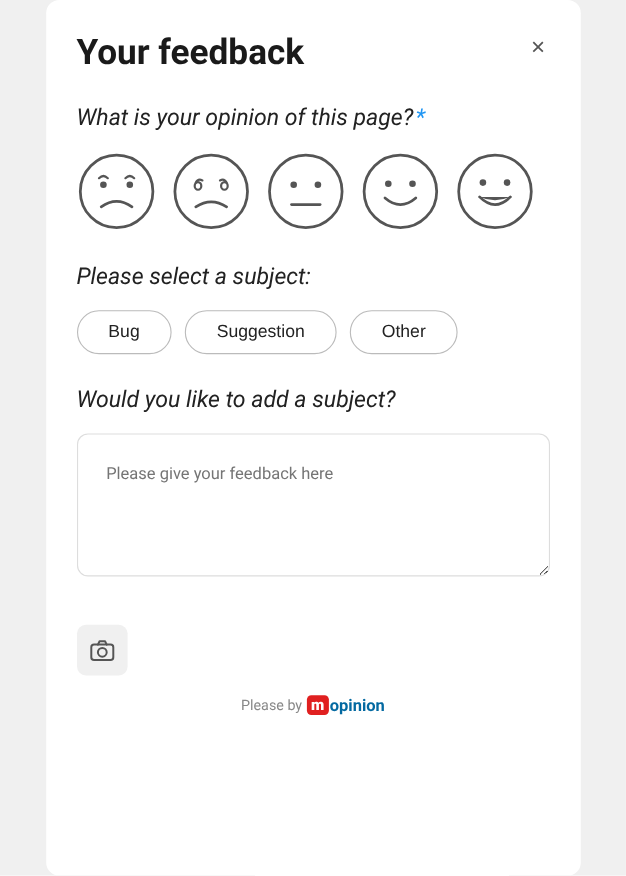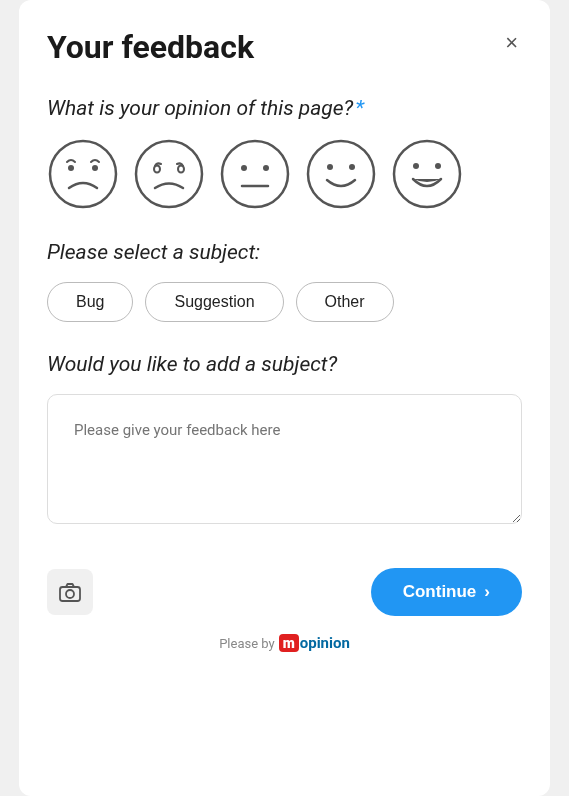--- a/index.html
+++ b/index.html
@@ -11,21 +11,21 @@
     body {
       font-family: -apple-system, BlinkMacSystemFont, 'Segoe UI', Roboto, sans-serif;
       background: #f0f0f0;
       display: flex;
       justify-content: center;
       align-items: center;
       min-height: 100vh;
     }
 
     .modal {
-      width: 531px;
+      width: 486px;
       min-height: 796px;
       background: #ffffff;
       border-radius: 12px;
       position: relative;
       padding: 28px 28px 20px 28px;
       display: flex;
       flex-direction: column;
     }
 
     .modal-header {
@@ -270,24 +270,20 @@
 
   <div class="footer-area">
     <div class="bottom-bar">
       <button class="camera-btn" title="Camera">
         <svg width="24" height="24" viewBox="0 0 24 24" fill="none" xmlns="http://www.w3.org/2000/svg">
           <rect x="2" y="7" width="20" height="14" rx="2.5" stroke="#555" stroke-width="1.8"></rect>
           <circle cx="12" cy="14" r="4" stroke="#555" stroke-width="1.8"></circle>
           <path d="M8 7 L9.5 4 H14.5 L16 7" stroke="#555" stroke-width="1.8" stroke-linecap="round" stroke-linejoin="round"></path>
         </svg>
       </button>
-      <button class="continue-btn">
-        <span>Continue</span>
-        <span>›</span>
-      </button>
     </div>
     <div class="powered-by">
       <span>Please by</span>
       <div class="mopinion-logo">
         <span class="mopinion-m">m</span>
         <span class="mopinion-text">opinion</span>
       </div>
     </div>
   </div>
 </div>

